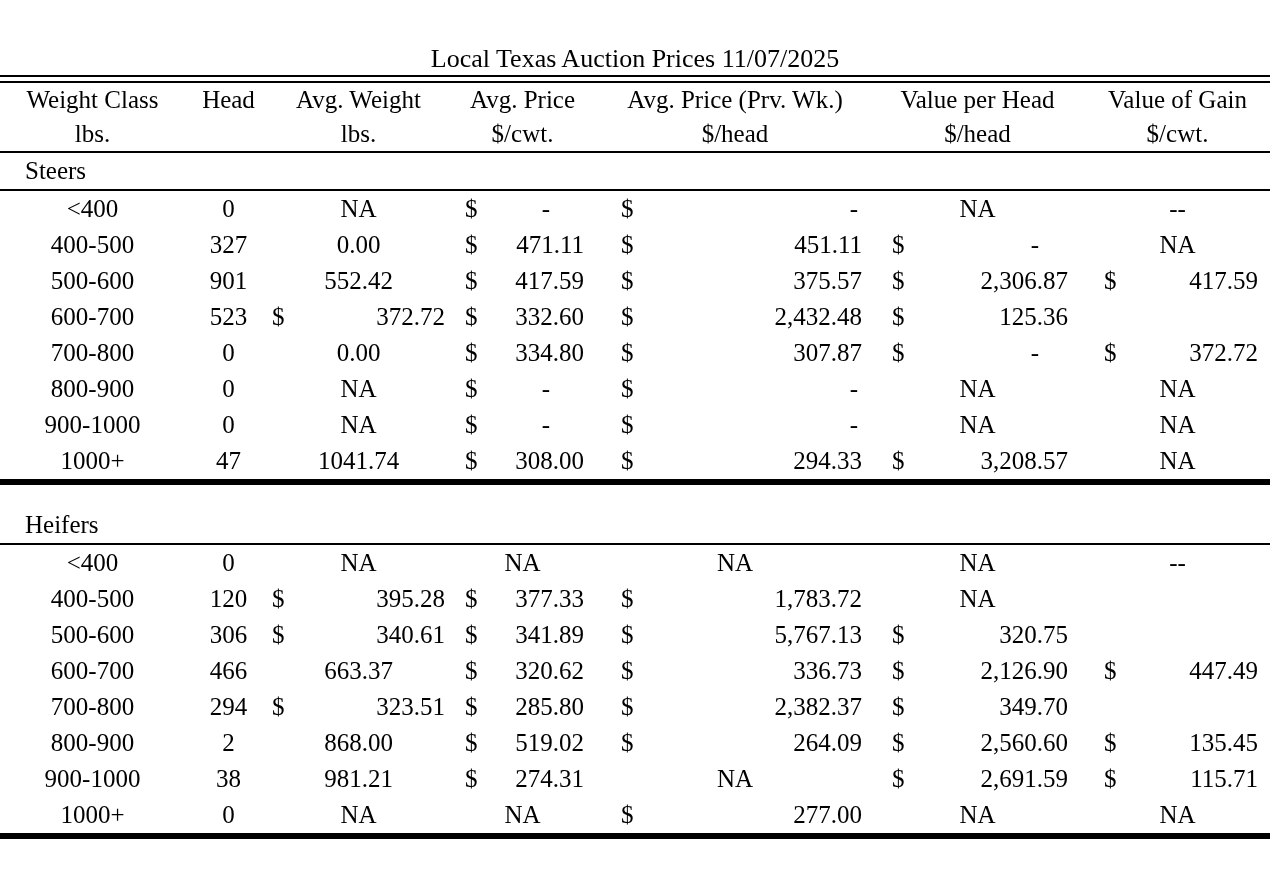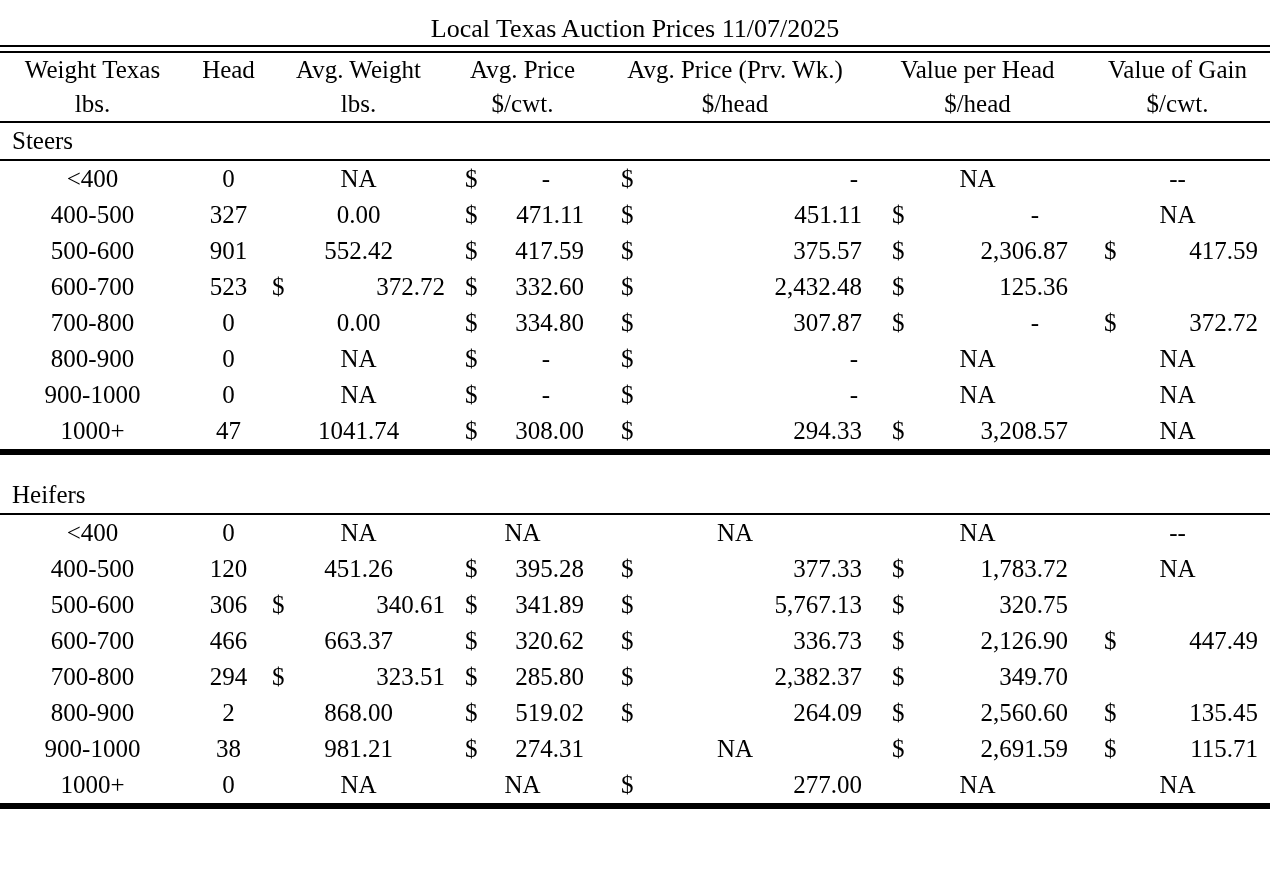--- a/index.html
+++ b/index.html
@@ -14,21 +14,21 @@
     font-family: "Liberation Serif", "DejaVu Serif", serif;
     overflow: hidden;
   }
   .sheet {
     position: relative;
     width: 1270px;
     height: 890px;
     background: #ffffff;
   }
   .title {
-    margin-top: 13px;
+    margin-top: 43px;
     height: 32px;
     line-height: 32px;
     text-align: center;
     font-size: 26px;
     white-space: nowrap;
   }
   .rule {
     height: 2px;
     background: #000000;
   }
@@ -46,20 +46,21 @@
     line-height: 34px;
     font-size: 25px;
     text-align: center;
     white-space: nowrap;
   }
   .section-label {
     height: 36px;
     line-height: 36px;
     font-size: 25px;
     padding-left: 12px;
+    margin-left: 13px;
   }
   .section + .section {
     margin-top: 22px;
   }
   .thick {
     height: 6px;
     background: #000000;
   }
   .row {
     height: 36px;
@@ -95,21 +96,21 @@
 </style>
 </head>
 <body>
 
 <div class="sheet">
   <div class="title">Local Texas Auction Prices 11/07/2025</div>
   <div class="rule"></div>
   <div class="rule-gap"></div>
   <div class="rule"></div>
   <div class="grid-row hdr">
-      <div class="cell center">Weight Texas</div>
+      <div class="cell center">Weight Class</div>
       <div class="cell center">Head</div>
       <div class="cell center">Avg. Weight</div>
       <div class="cell center">Avg. Price</div>
       <div class="cell center">Avg. Price (Prv. Wk.)</div>
       <div class="cell center">Value per Head</div>
       <div class="cell center">Value of Gain</div>
     </div>
   <div class="grid-row hdr">
       <div class="cell center">lbs.</div>
       <div class="cell center"></div>
@@ -277,21 +278,20 @@
           <div class="cell center">0</div>
           <div class="cell center">NA</div>
           <div class="cell center">NA</div>
           <div class="cell center">NA</div>
           <div class="cell center">NA</div>
           <div class="cell center">--</div>
         </div>
         <div class="grid-row row">
           <div class="cell center">400-500</div>
           <div class="cell center">120</div>
-          <div class="cell center">451.26</div>
           <div class="cell money">
             <span class="cur">$</span>
             <span class="val">395.28</span>
           </div>
           <div class="cell money">
             <span class="cur">$</span>
             <span class="val">377.33</span>
           </div>
           <div class="cell money">
             <span class="cur">$</span>

